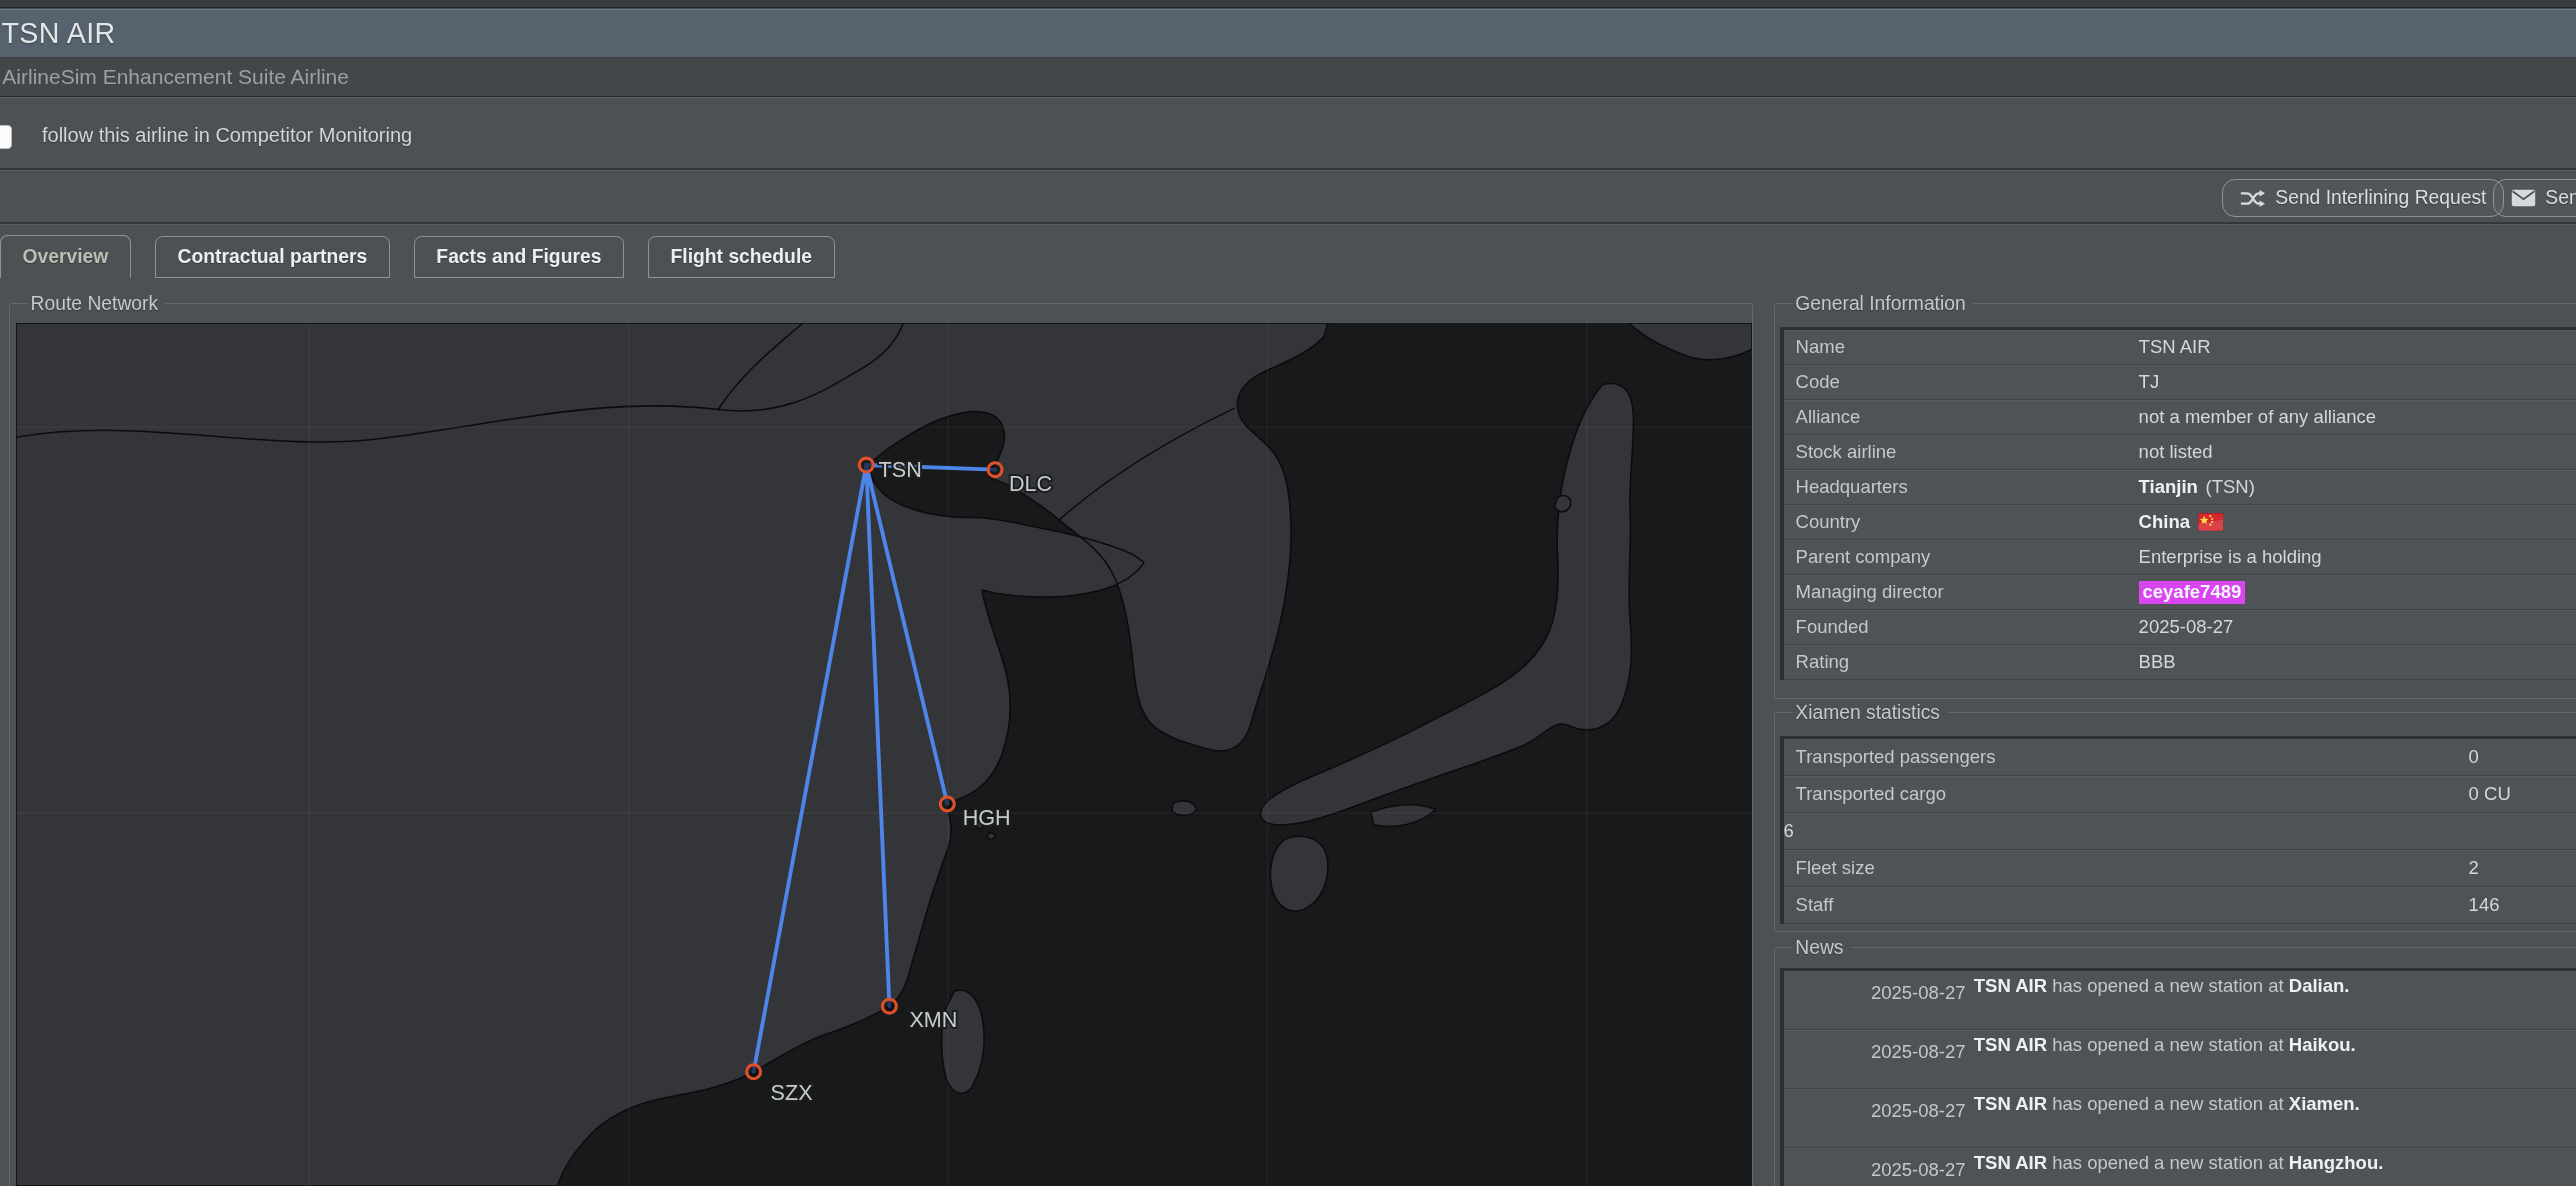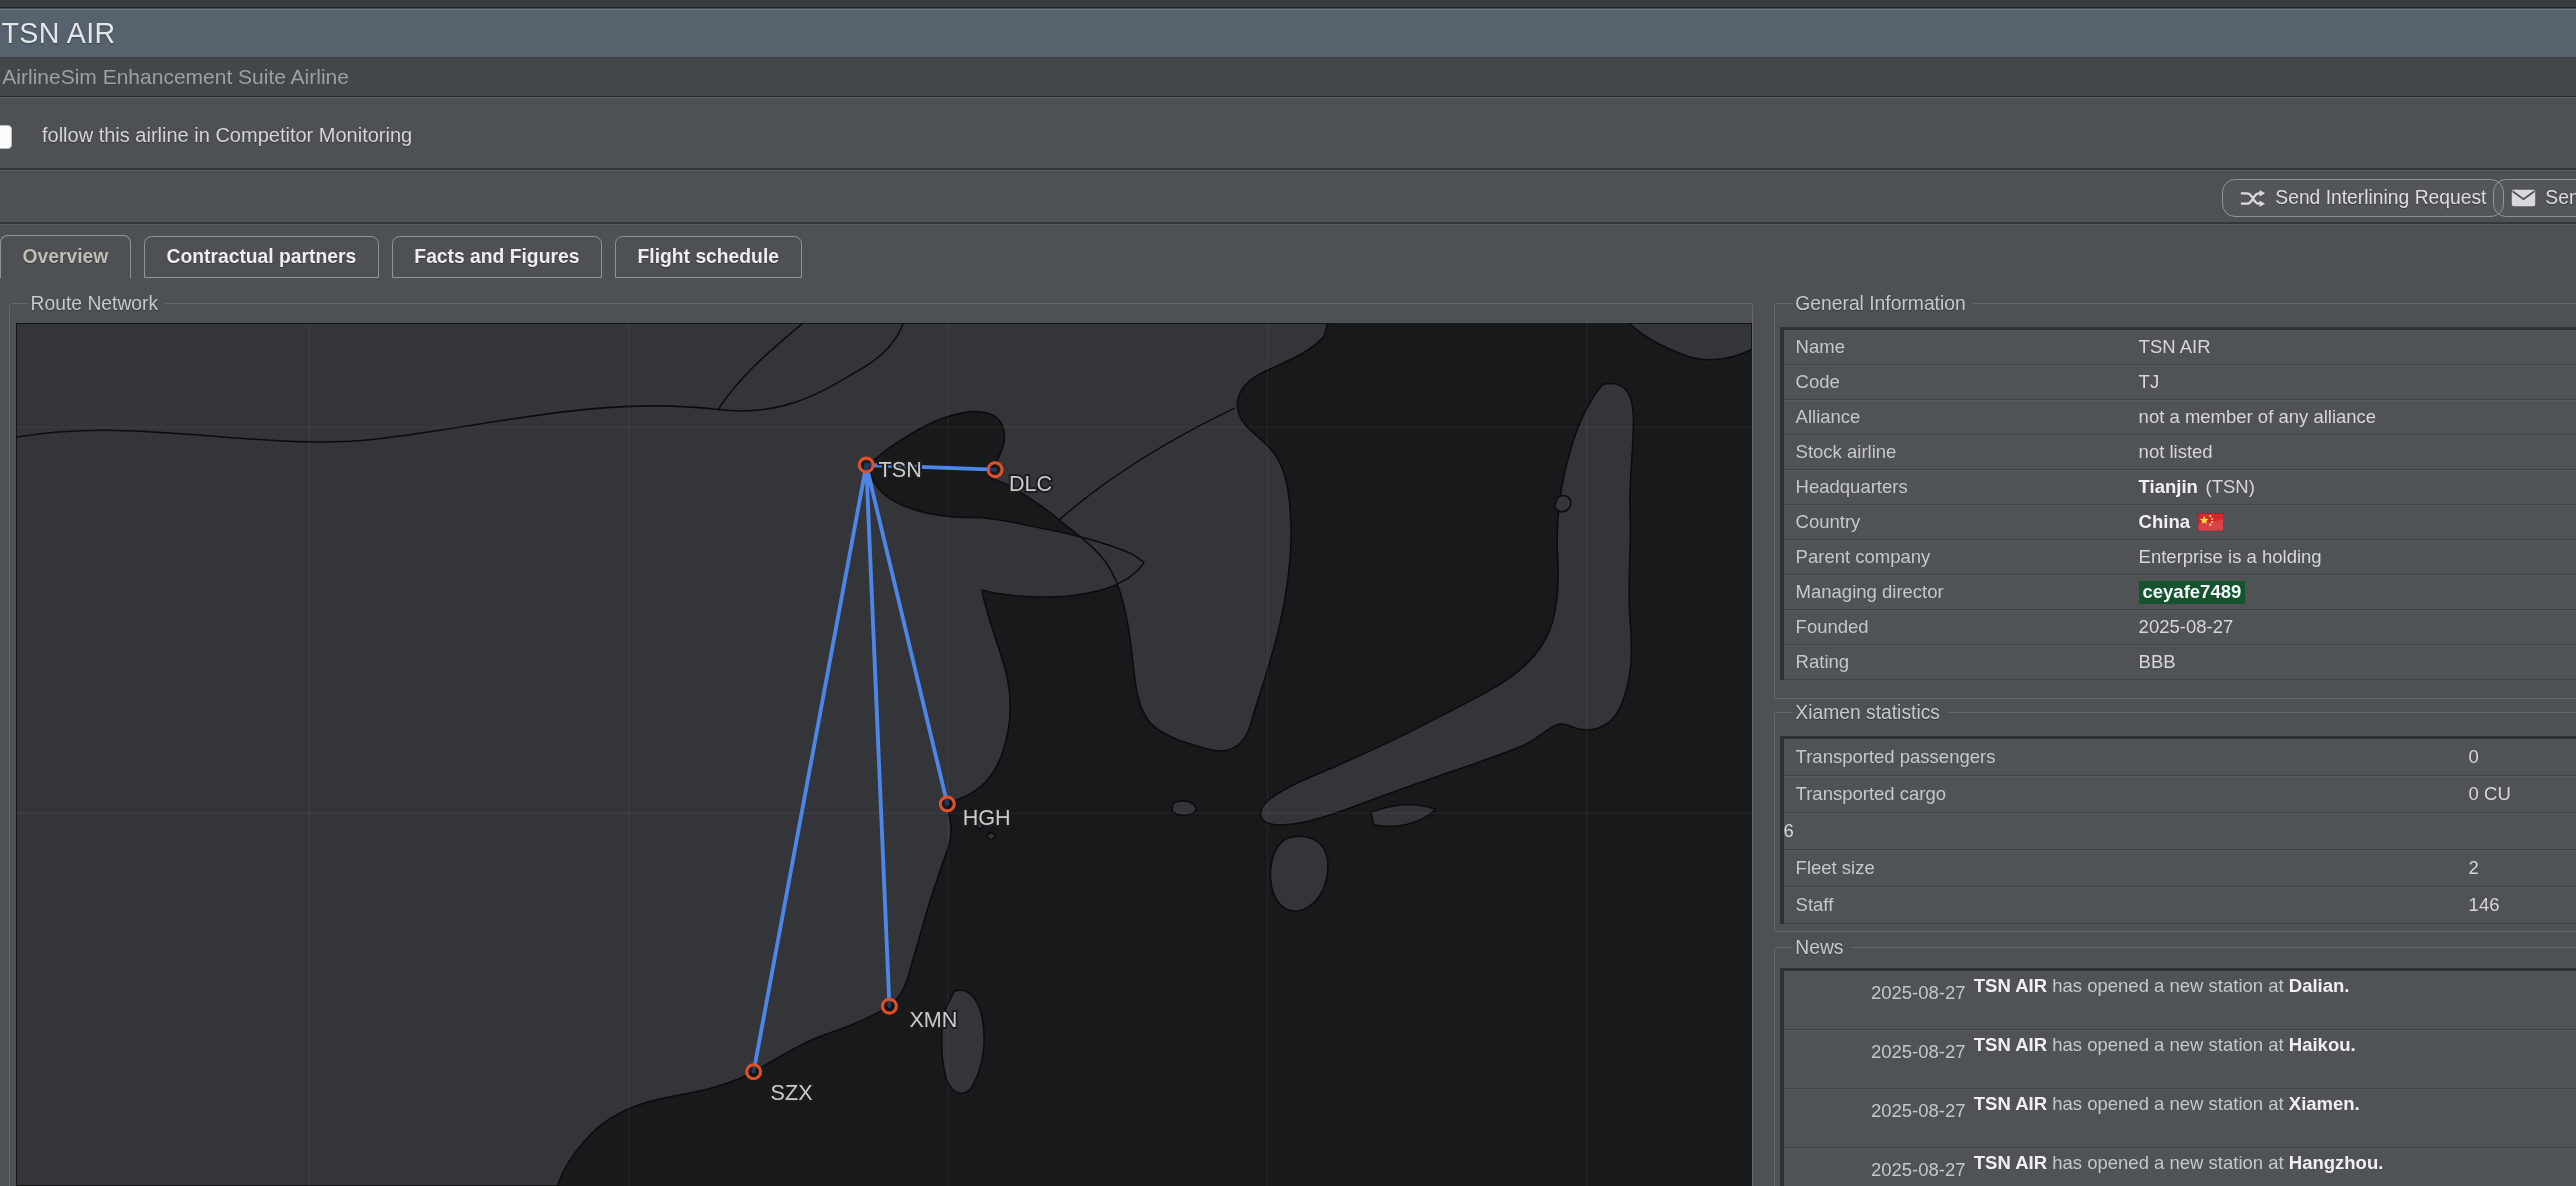--- a/index.html
+++ b/index.html
@@ -21,21 +21,21 @@
   .followrow label{position:absolute;left:42px;top:7.7px;font-size:20px;color:#d3d5d6;text-shadow:0 0.8px 0.8px rgba(0,0,0,.3);}
   .hdiv{position:absolute;left:0;width:100%;height:1.5px;background:#33373a;border-bottom:0.8px solid #5a5e60;}
   
   .btnrow{position:absolute;left:0;top:176px;width:100%;height:45px;}
   .btn{position:absolute;top:3.1px;height:36px;display:flex;align-items:center;gap:9.3px;
        padding:0 17px;border:1.5px solid #8f9496;border-radius:13px;background:rgba(255,255,255,.03);
        color:#dcdedf;font-size:19.3px;white-space:nowrap;cursor:pointer;text-shadow:0 0.8px 0.8px rgba(0,0,0,.3);}
   .btn svg{flex:0 0 auto;}
   
   .tabs{position:absolute;left:0;top:235px;height:43px;display:flex;align-items:flex-end;}
-  .tab{box-sizing:border-box;height:42px;margin-right:13px;padding:0 21.6px;display:flex;align-items:center;
+  .tab{box-sizing:border-box;height:42px;margin-right:24px;padding:0 21.6px;display:flex;align-items:center;
        border:0.8px solid #8f9496;border-radius:7.7px 7.7px 0 0;font-size:19.3px;font-weight:bold;color:#edeeef;
        cursor:pointer;text-shadow:0 0.8px 0.8px rgba(0,0,0,.3);}
   .tab.active{height:43px;border-bottom:none;color:#bcbfb4;background:#4d5153;}
   
   fieldset{position:absolute;border:0.8px solid #64686b;border-radius:2.3px;margin:0;padding:0;background:transparent;}
   legend{margin-left:18px;padding:0 7px 0 2.3px;font-size:19.3px;line-height:23px;color:#c6c9cb;text-shadow:0 0.8px 0.8px rgba(0,0,0,.3);}
   
   .map{position:relative;margin:7.7px 0 0 5.4px;width:1736px;height:863px;overflow:hidden;background:#17191a;}
   .map svg{display:block;}
   .map text{font-family:"Liberation Sans","DejaVu Sans",sans-serif;font-size:28px;font-weight:500;
@@ -43,21 +43,21 @@
   
   .tbl{margin:12.4px 0 0 4.6px;width:1081px;border-left:4.6px solid #2d3133;border-top:3.1px solid #2d3133;}
   .trow{display:flex;align-items:center;background:#4f5355;border-bottom:1.5px solid #3e4244;
         box-shadow:inset 0 0.8px 0 rgba(255,255,255,.07);font-size:18.5px;}
   .gi .trow{height:34px;}
   .gs .trow{height:36px;}
   .trow .lbl{flex:0 0 343px;padding-left:12px;color:#c5c8ca;}
   .gs .trow .lbl{flex:0 0 673px;}
   .trow .val{color:#d5d7d8;display:flex;align-items:center;gap:7.7px;}
   .lnk{font-weight:bold;color:#eef0f2;cursor:pointer;}
-  .sel{font-weight:bold;color:#f2f5f9;background:#14532d;padding:0.8px 3.9px;}
+  .sel{font-weight:bold;color:#f2f5f9;background:#d946ef;padding:0.8px 3.9px;}
   
   .news{margin:9.3px 0 0 4.6px;width:1081px;border-left:4.6px solid #2d3133;border-top:3.1px solid #2d3133;}
   .nrow{display:flex;background:#4f5355;border-bottom:1.5px solid #3e4244;
         box-shadow:inset 0 0.8px 0 rgba(255,255,255,.07);min-height:58px;font-size:18.5px;}
   .nrow .when{flex:0 0 182px;padding:7.7px 6.2px 0 0;text-align:right;color:#c5c8ca;line-height:27px;}
   .nrow .msg{margin-left:2px;padding-top:1px;color:#c5c8ca;line-height:27px;}
   .nrow b{color:#eef0f2;}
 </style>
 </head>
 <body>

